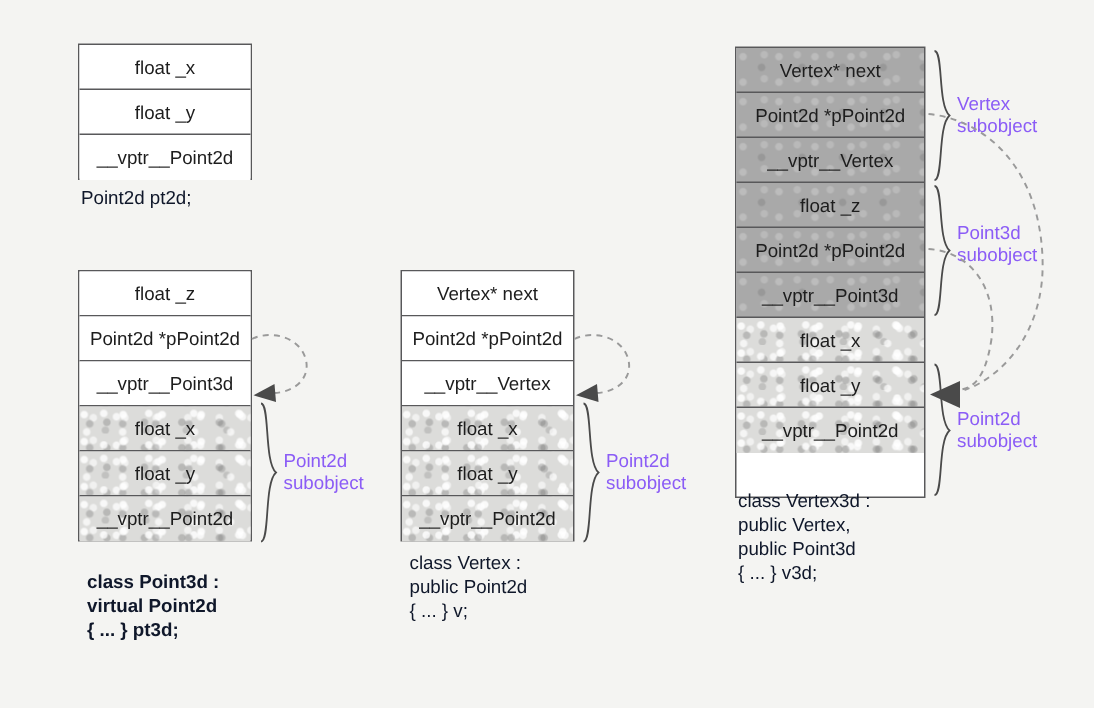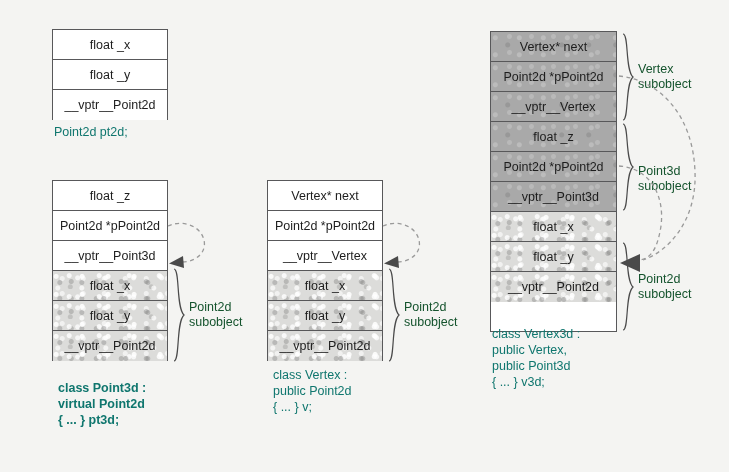--- a/index.html
+++ b/index.html
@@ -62,31 +62,31 @@
       radial-gradient(circle at 18% 34%, rgba(255,255,255,.22) 0 2px, rgba(0,0,0,0) 3px),
       radial-gradient(circle at 62% 68%, rgba(0,0,0,.10) 0 2px, rgba(0,0,0,0) 3px),
       radial-gradient(circle at 84% 28%, rgba(255,255,255,.18) 0 2px, rgba(0,0,0,0) 3px);
     background-size: 24px 17px, 27px 19px, 22px 16px;
   }
 
   
   .caption {
     position: absolute;
     font-size: 12.5px;
-    color: #0f766e;
+    color: #0f172a;
     line-height: 16px;
     white-space: pre;
   }
 
   
   .brace-svg { position: absolute; overflow: visible; }
   .sub-label {
     position: absolute;
     font-size: 12.5px;
-    color: #14532d;
+    color: #8b5cf6;
     line-height: 15px;
     white-space: pre;
   }
 
   
   .arrow-svg {
     position: absolute;
     overflow: visible;
     pointer-events: none;
   }
@@ -161,21 +161,21 @@
 
   <svg class="brace-svg" style="left:621px; top:33px;" width="14" height="88" viewBox="0 0 14 88">
     <path d="M2,1 C8,1 4,37 12,44 C4,51 8,87 2,87" fill="none" stroke="#4a4a4a" stroke-width="1.2"></path>
   </svg>
   <div class="sub-label" style="left:638px; top:62px;"><span style="white-space:pre-line">Vertex
 subobject</span></div>
 
   <svg class="brace-svg" style="left:621px; top:123px;" width="14" height="88" viewBox="0 0 14 88">
     <path d="M2,1 C8,1 4,37 12,44 C4,51 8,87 2,87" fill="none" stroke="#4a4a4a" stroke-width="1.2"></path>
   </svg>
-  <div class="sub-label" style="left:638px; top:164px;"><span style="white-space:pre-line">Point3d
+  <div class="sub-label" style="left:638px; top:148px;"><span style="white-space:pre-line">Point3d
 subobject</span></div>
 
   <svg class="brace-svg" style="left:621px; top:242px;" width="14" height="89" viewBox="0 0 14 89">
     <path d="M2,1 C8,1 4,38 12,45 C4,52 8,88 2,88" fill="none" stroke="#4a4a4a" stroke-width="1.2"></path>
   </svg>
   <div class="sub-label" style="left:638px; top:272px;"><span style="white-space:pre-line">Point2d
 subobject</span></div>
 
   <svg class="arrow-svg" style="left:615px; top:70px;" width="110" height="215" viewBox="0 0 110 215">
     <path d="M4,6 C44,10 78,44 80,102 C82,152 52,182 28,190" fill="none" stroke="#9a9a9a" stroke-width="1.3" stroke-dasharray="4,3.5"></path>

